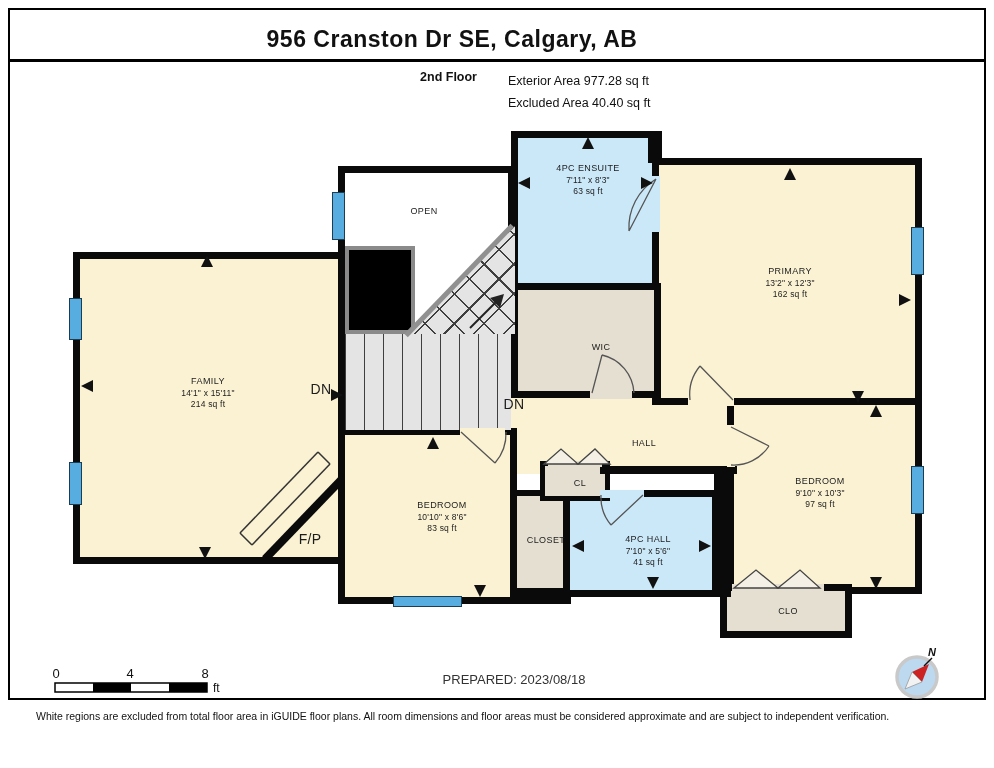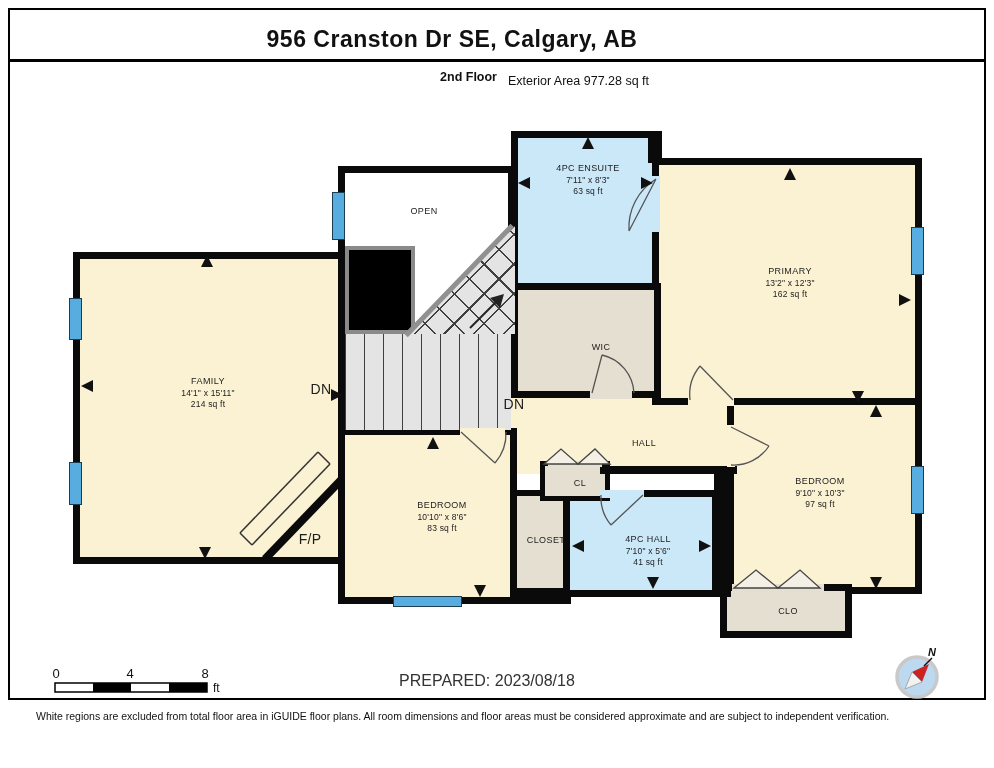--- a/index.html
+++ b/index.html
@@ -2,52 +2,53 @@
 <html><head>
 <meta charset="utf-8">
 <style>
   html,body{margin:0;padding:0;background:#fff;}
   .canvas{position:relative;width:994px;height:768px;background:#fff;overflow:hidden;
           font-family:"Liberation Sans",sans-serif;color:#111;}
   .abs{position:absolute;box-sizing:border-box;}
   .frame{left:8px;top:8px;width:978px;height:692px;border:2px solid #000;}
   .title{left:0;top:26px;width:904px;text-align:center;font-size:23px;font-weight:bold;letter-spacing:.5px;}
   .title-rule{left:8px;top:59px;width:978px;height:3px;background:#000;}
-  .floorname{left:330px;top:70px;width:167px;text-align:right;font-size:12.5px;font-weight:bold;}
+  .floorname{left:310px;top:70px;width:167px;text-align:right;font-size:12.5px;font-weight:bold;}
   .floorlines{left:508px;top:70px;width:250px;font-size:12.5px;line-height:22px;}
   .floorlines span{display:block;}
   .room{position:absolute;box-sizing:border-box;border:7px solid #0a0a0a;}
   .nb{border:none;}
   .lbl{position:absolute;transform:translateX(-50%);text-align:center;font-size:9px;
        line-height:1.3;color:#1c1c1c;letter-spacing:.4px;white-space:nowrap;}
   .lbl .sub{font-size:8.5px;letter-spacing:.2px;}
   .sm{font-size:14px;letter-spacing:.3px;}
   .window{position:absolute;background:#57ade0;border:1px solid #1d3d52;}
   .stairs-straight{background-color:#e4e4e4;
      background-image:repeating-linear-gradient(90deg,#3f3f3f 0 1.5px,transparent 1.5px 19px);}
   .stairs-diag{background-color:#e4e4e4;
      background-image:repeating-linear-gradient(135deg,#3f3f3f 0 1.5px,transparent 1.5px 21px),
                       repeating-linear-gradient(45deg,#3f3f3f 0 1.5px,transparent 1.5px 21px);
      clip-path:polygon(36% 100%,100% 2%,100% 100%);}
   .scale-num{position:absolute;font-size:13px;color:#111;transform:translateX(-50%);}
-  .prepared{left:399px;top:672px;width:230px;font-size:16px;color:#333;}
+  .prepared{left:399px;top:672px;width:230px;text-align:center;font-size:13px;color:#333;}
   .disclaimer{left:36px;top:710px;width:950px;font-size:10.5px;color:#111;}
   svg{position:absolute;left:0;top:0;pointer-events:none;}
 </style>
 </head>
 <body>
 
 <div class="canvas">
 
   <div class="abs frame"></div>
   <div class="abs title">956 Cranston Dr SE, Calgary, AB</div>
   <div class="abs title-rule"></div>
   <div class="abs floorname">2nd Floor</div>
   <div class="abs floorlines">
     <span>Exterior Area 977.28 sq ft</span>
+    <span>Excluded Area 40.40 sq ft</span>
   </div>
 
   <div class="abs nb" style="left:505px;top:396px;width:232px;height:78px;background:#fbf2d3;"></div>
   <div class="room" style="left:73px;top:252px;width:272px;height:312px;background:#fbf2d3;"></div>
   <div class="room" style="left:338px;top:166px;width:177px;height:168px;background:#ffffff;border-bottom:none;"></div>
   <div class="room" style="left:652px;top:158px;width:270px;height:247px;background:#fbf2d3;"></div>
   <div class="room" style="left:511px;top:131px;width:148px;height:159px;background:#cbe8f9;"></div>
   <div class="room" style="left:511px;top:283px;width:150px;height:115px;background:#e5dfd1;"></div>
   <div class="room" style="left:338px;top:428px;width:179px;height:176px;background:#fbf2d3;"></div>
   <div class="room" style="left:727px;top:398px;width:195px;height:196px;background:#fbf2d3;"></div>

